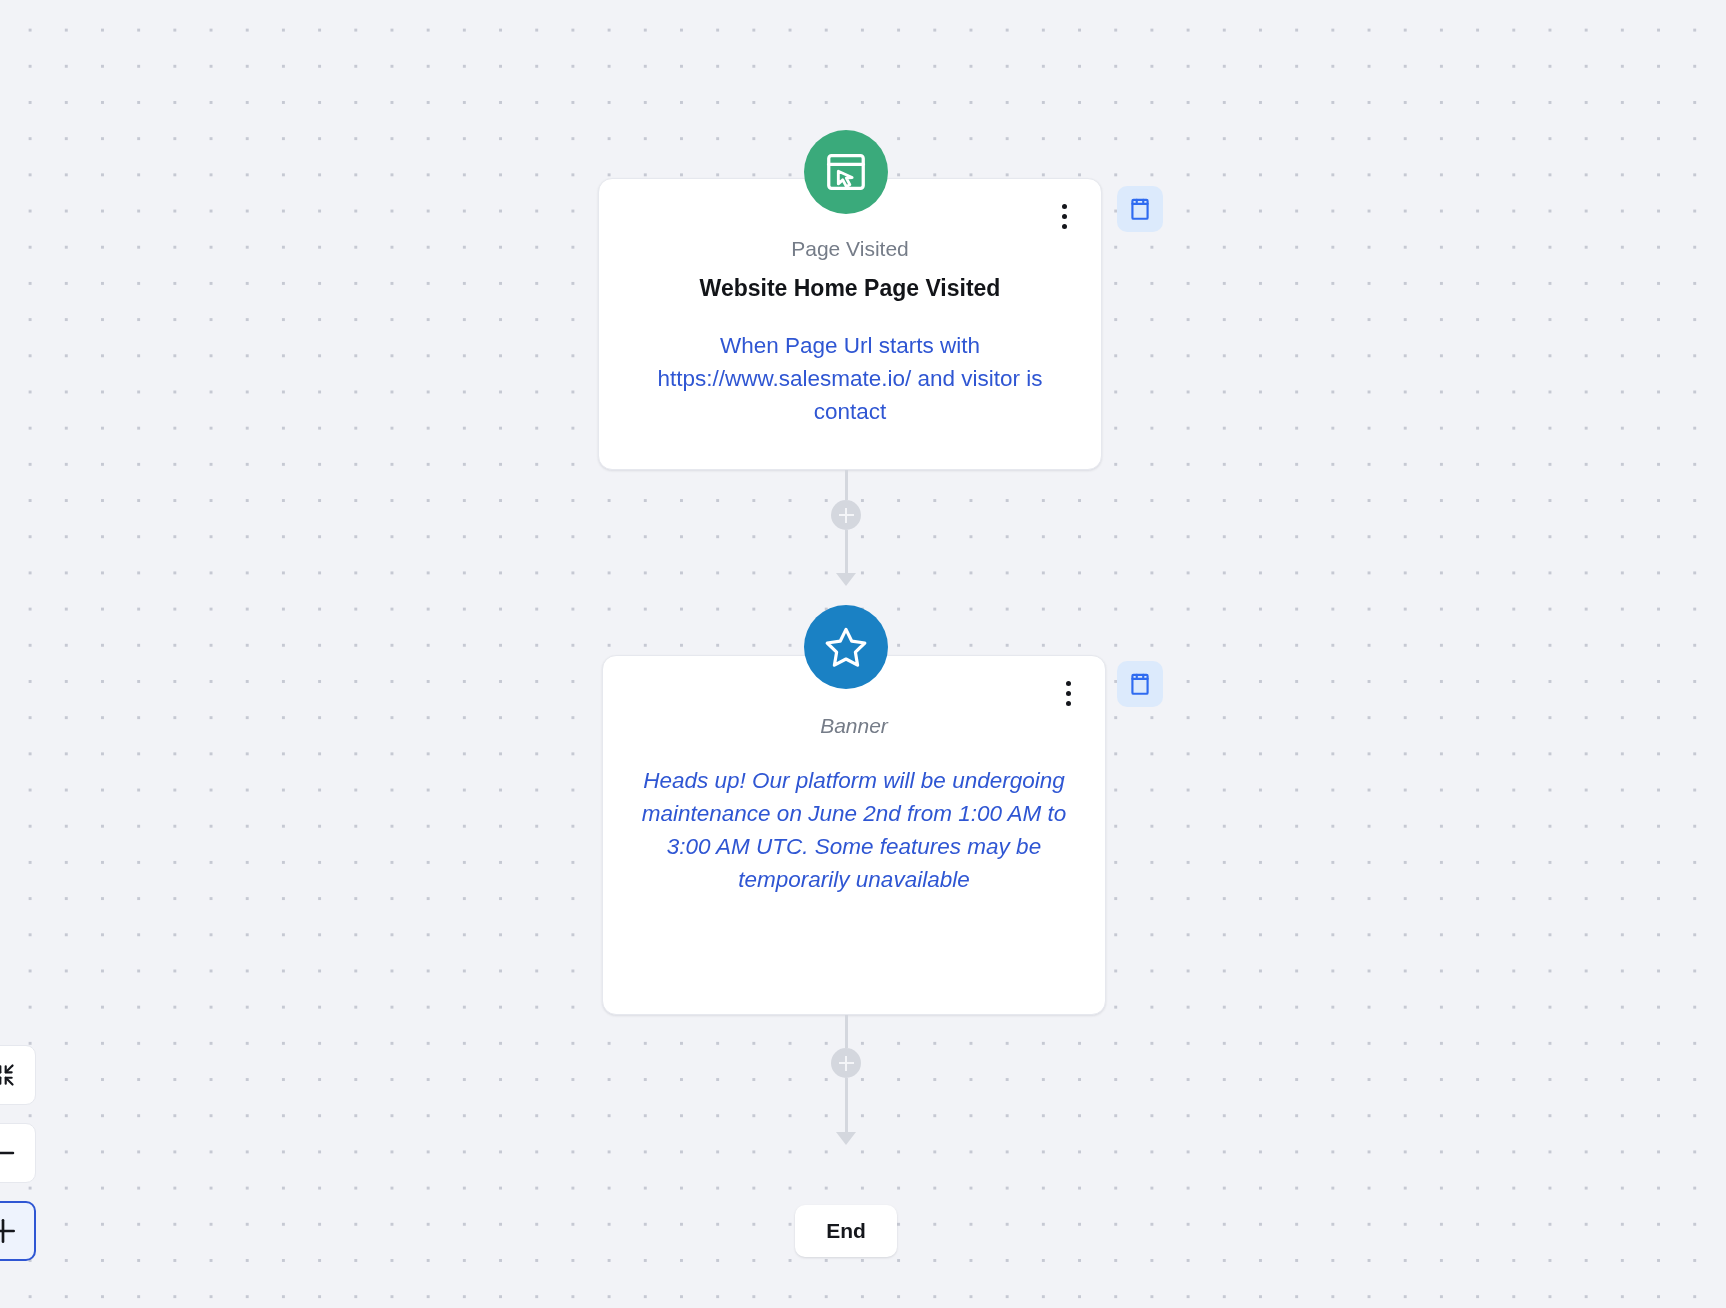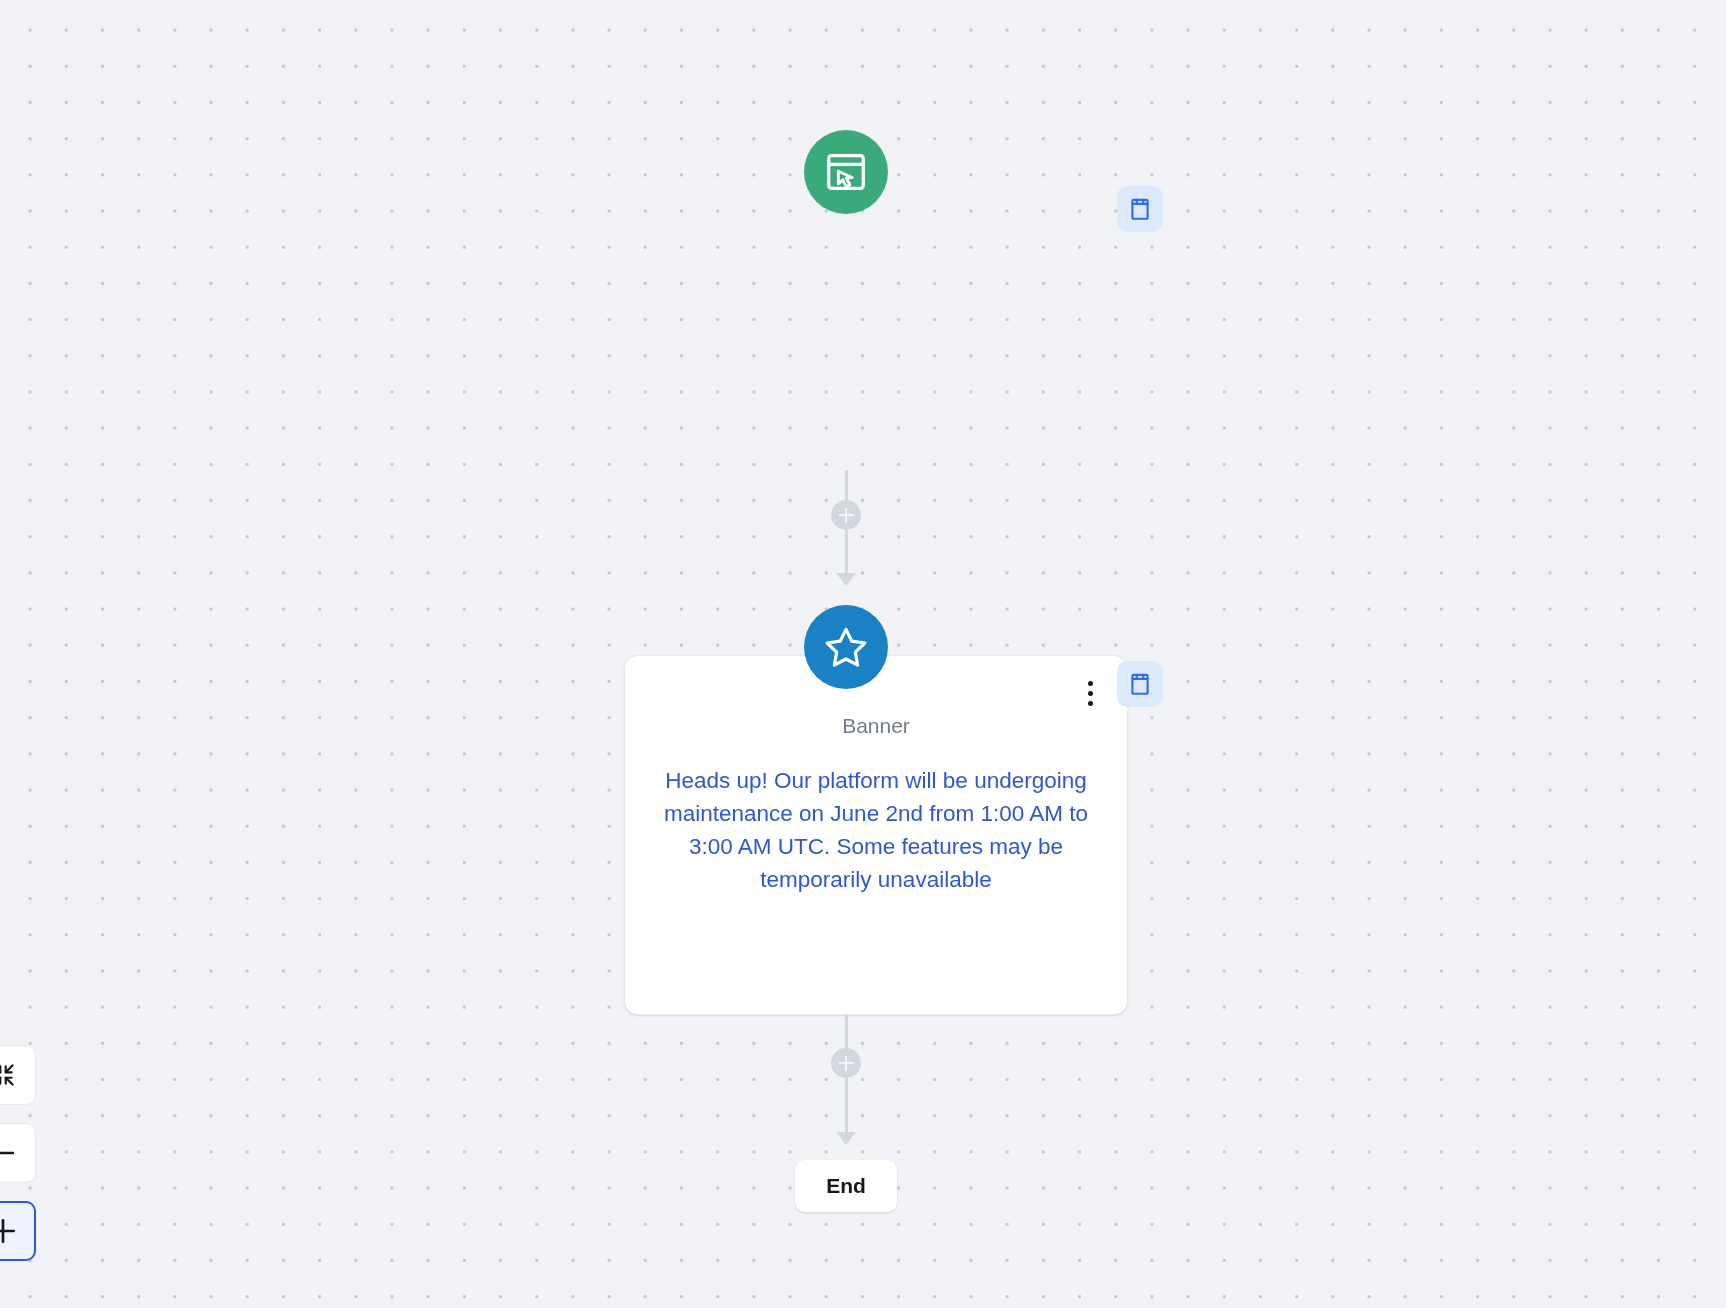--- a/index.html
+++ b/index.html
@@ -170,20 +170,30 @@
   .zoom-btn.active {
     background: #eef3fd;
     border: 2px solid #2f56d3;
   }
 </style>
 </head>
 <body>
 
 <div id="canvas">
 
+  <div class="node-card" style="left:598px; top:178px; width:504px; height:292px;">
+    <div class="kebab">
+      <i></i>
+        <i></i>
+        <i></i>
+    </div>
+    <div class="node-type">Page Visited</div>
+    <div class="node-title">Website Home Page Visited</div>
+    <div class="node-desc">When Page Url starts with https://www.salesmate.io/ and visitor is contact</div>
+  </div>
 
   <div class="node-badge" style="left:804px; top:130px; background:#3aaa7b;">
     <svg width="46" height="46" viewBox="0 0 24 24" fill="none" stroke="#ffffff" stroke-width="1.7" stroke-linecap="round" stroke-linejoin="round">
       <rect x="3" y="3.5" width="18" height="17" rx="1.4"></rect>
       <line x1="3" y1="8" x2="21" y2="8"></line>
       <path d="M8 11.6 L8 18.2 L10.3 16.1 L12.2 19.6 L14 18.6 L12.2 15.2 L15.2 14.9 Z" fill="none" stroke="#ffffff" stroke-width="1.5"></path>
     </svg>
   </div>
 
   <div class="note-chip" style="left:1117px; top:186px;">
@@ -195,21 +205,21 @@
     </svg>
   </div>
 
   <div class="connector" style="left:824px; top:470px; height:116px;">
     <div class="conn-line" style="height:30px;"></div>
     <div class="conn-plus"></div>
     <div class="conn-line" style="height:44px;"></div>
     <div class="conn-arrow"></div>
   </div>
 
-  <div class="node-card" style="left:624px; top:655px; width:504px; height:360px;">
+  <div class="node-card" style="left:602px; top:655px; width:504px; height:360px;font-style:italic;">
     <div class="kebab">
       <i></i>
         <i></i>
         <i></i>
     </div>
     <div class="node-type">Banner</div>
     <div class="node-desc">Heads up! Our platform will be undergoing maintenance on June 2nd from 1:00 AM to 3:00 AM UTC. Some features may be temporarily unavailable</div>
   </div>
 
   <div class="node-badge" style="left:804px; top:605px; background:#1a81c4;">
@@ -227,21 +237,21 @@
     </svg>
   </div>
 
   <div class="connector" style="left:824px; top:1015px; height:130px;">
     <div class="conn-line" style="height:33px;"></div>
     <div class="conn-plus"></div>
     <div class="conn-line" style="height:55px;"></div>
     <div class="conn-arrow"></div>
   </div>
 
-  <div class="end-node" style="left:795px; top:1160px; width:102px; height:52px;">
+  <div class="end-node" style="left:795px; top:1205px; width:102px; height:52px;">
     <span>End</span>
   </div>
 
   <div class="zoom-controls" style="top:1045px;">
     <div class="zoom-btn">
       <svg width="26" height="26" viewBox="0 0 24 24" fill="none" stroke="#15171c" stroke-width="2" stroke-linecap="round" stroke-linejoin="round">
         <polyline points="4,9.5 9.5,9.5 9.5,4"></polyline>
         <line x1="3.2" y1="3.2" x2="9.5" y2="9.5"></line>
         <polyline points="20,9.5 14.5,9.5 14.5,4"></polyline>
         <line x1="20.8" y1="3.2" x2="14.5" y2="9.5"></line>

